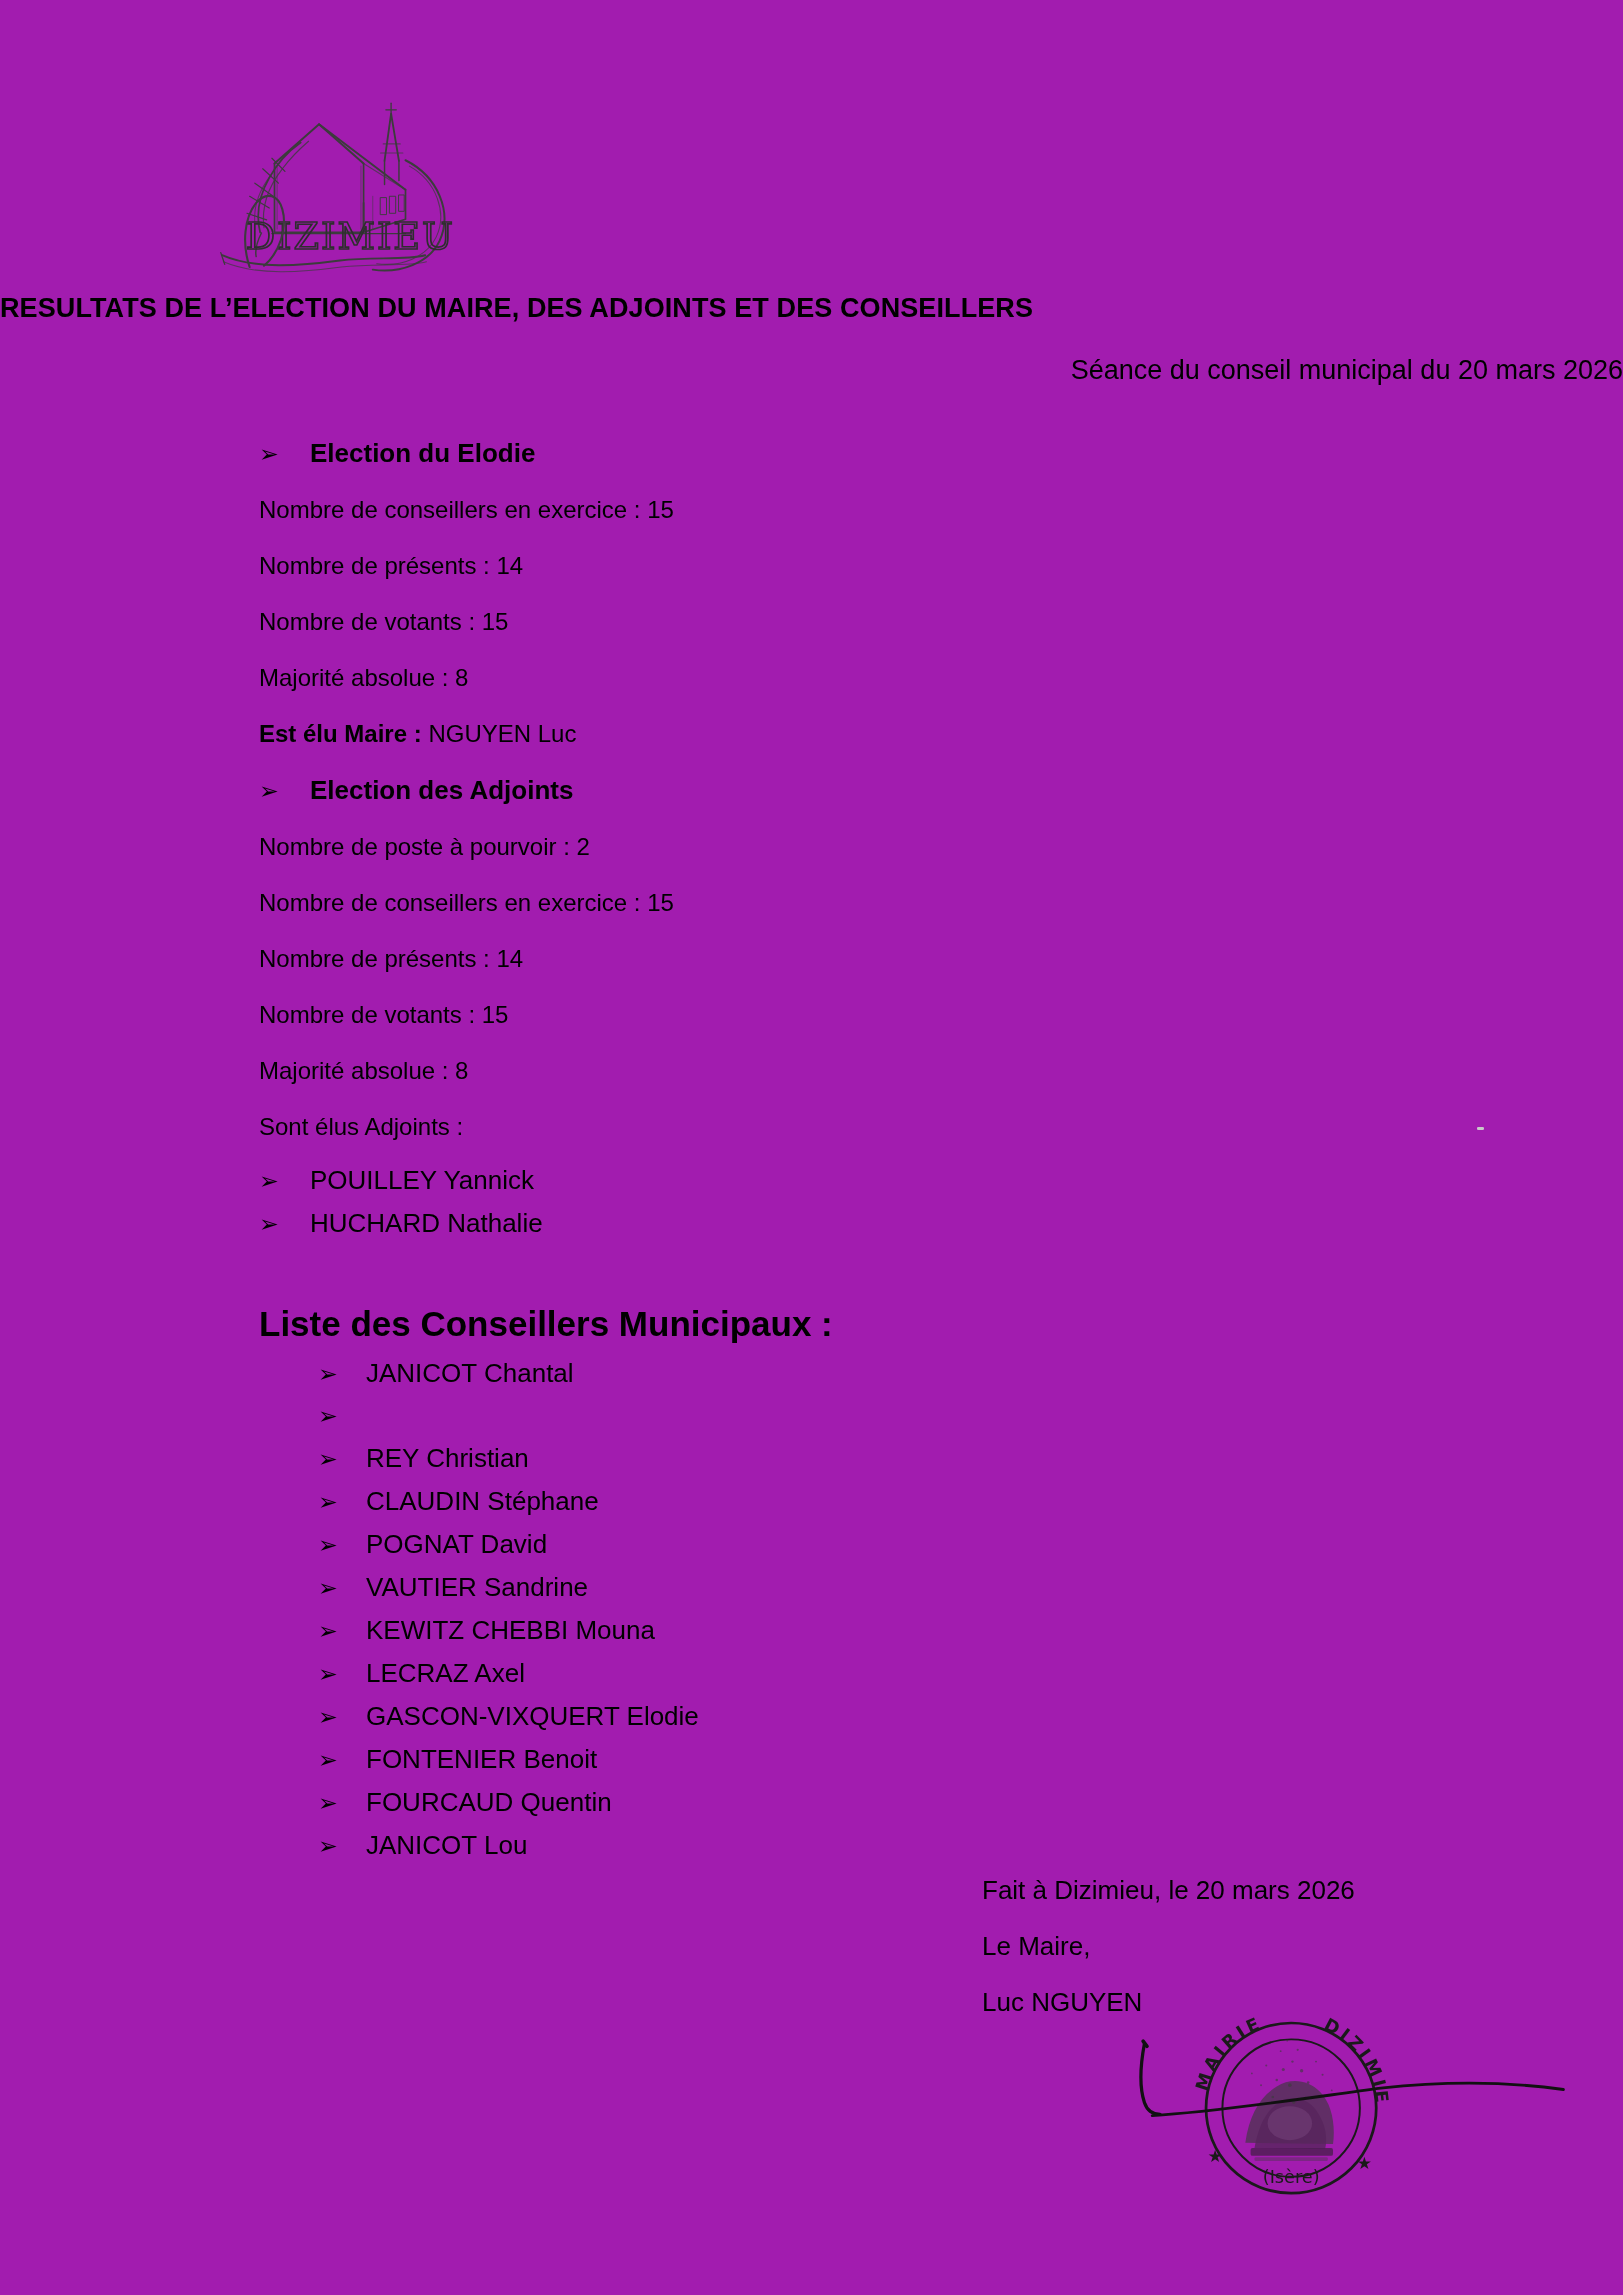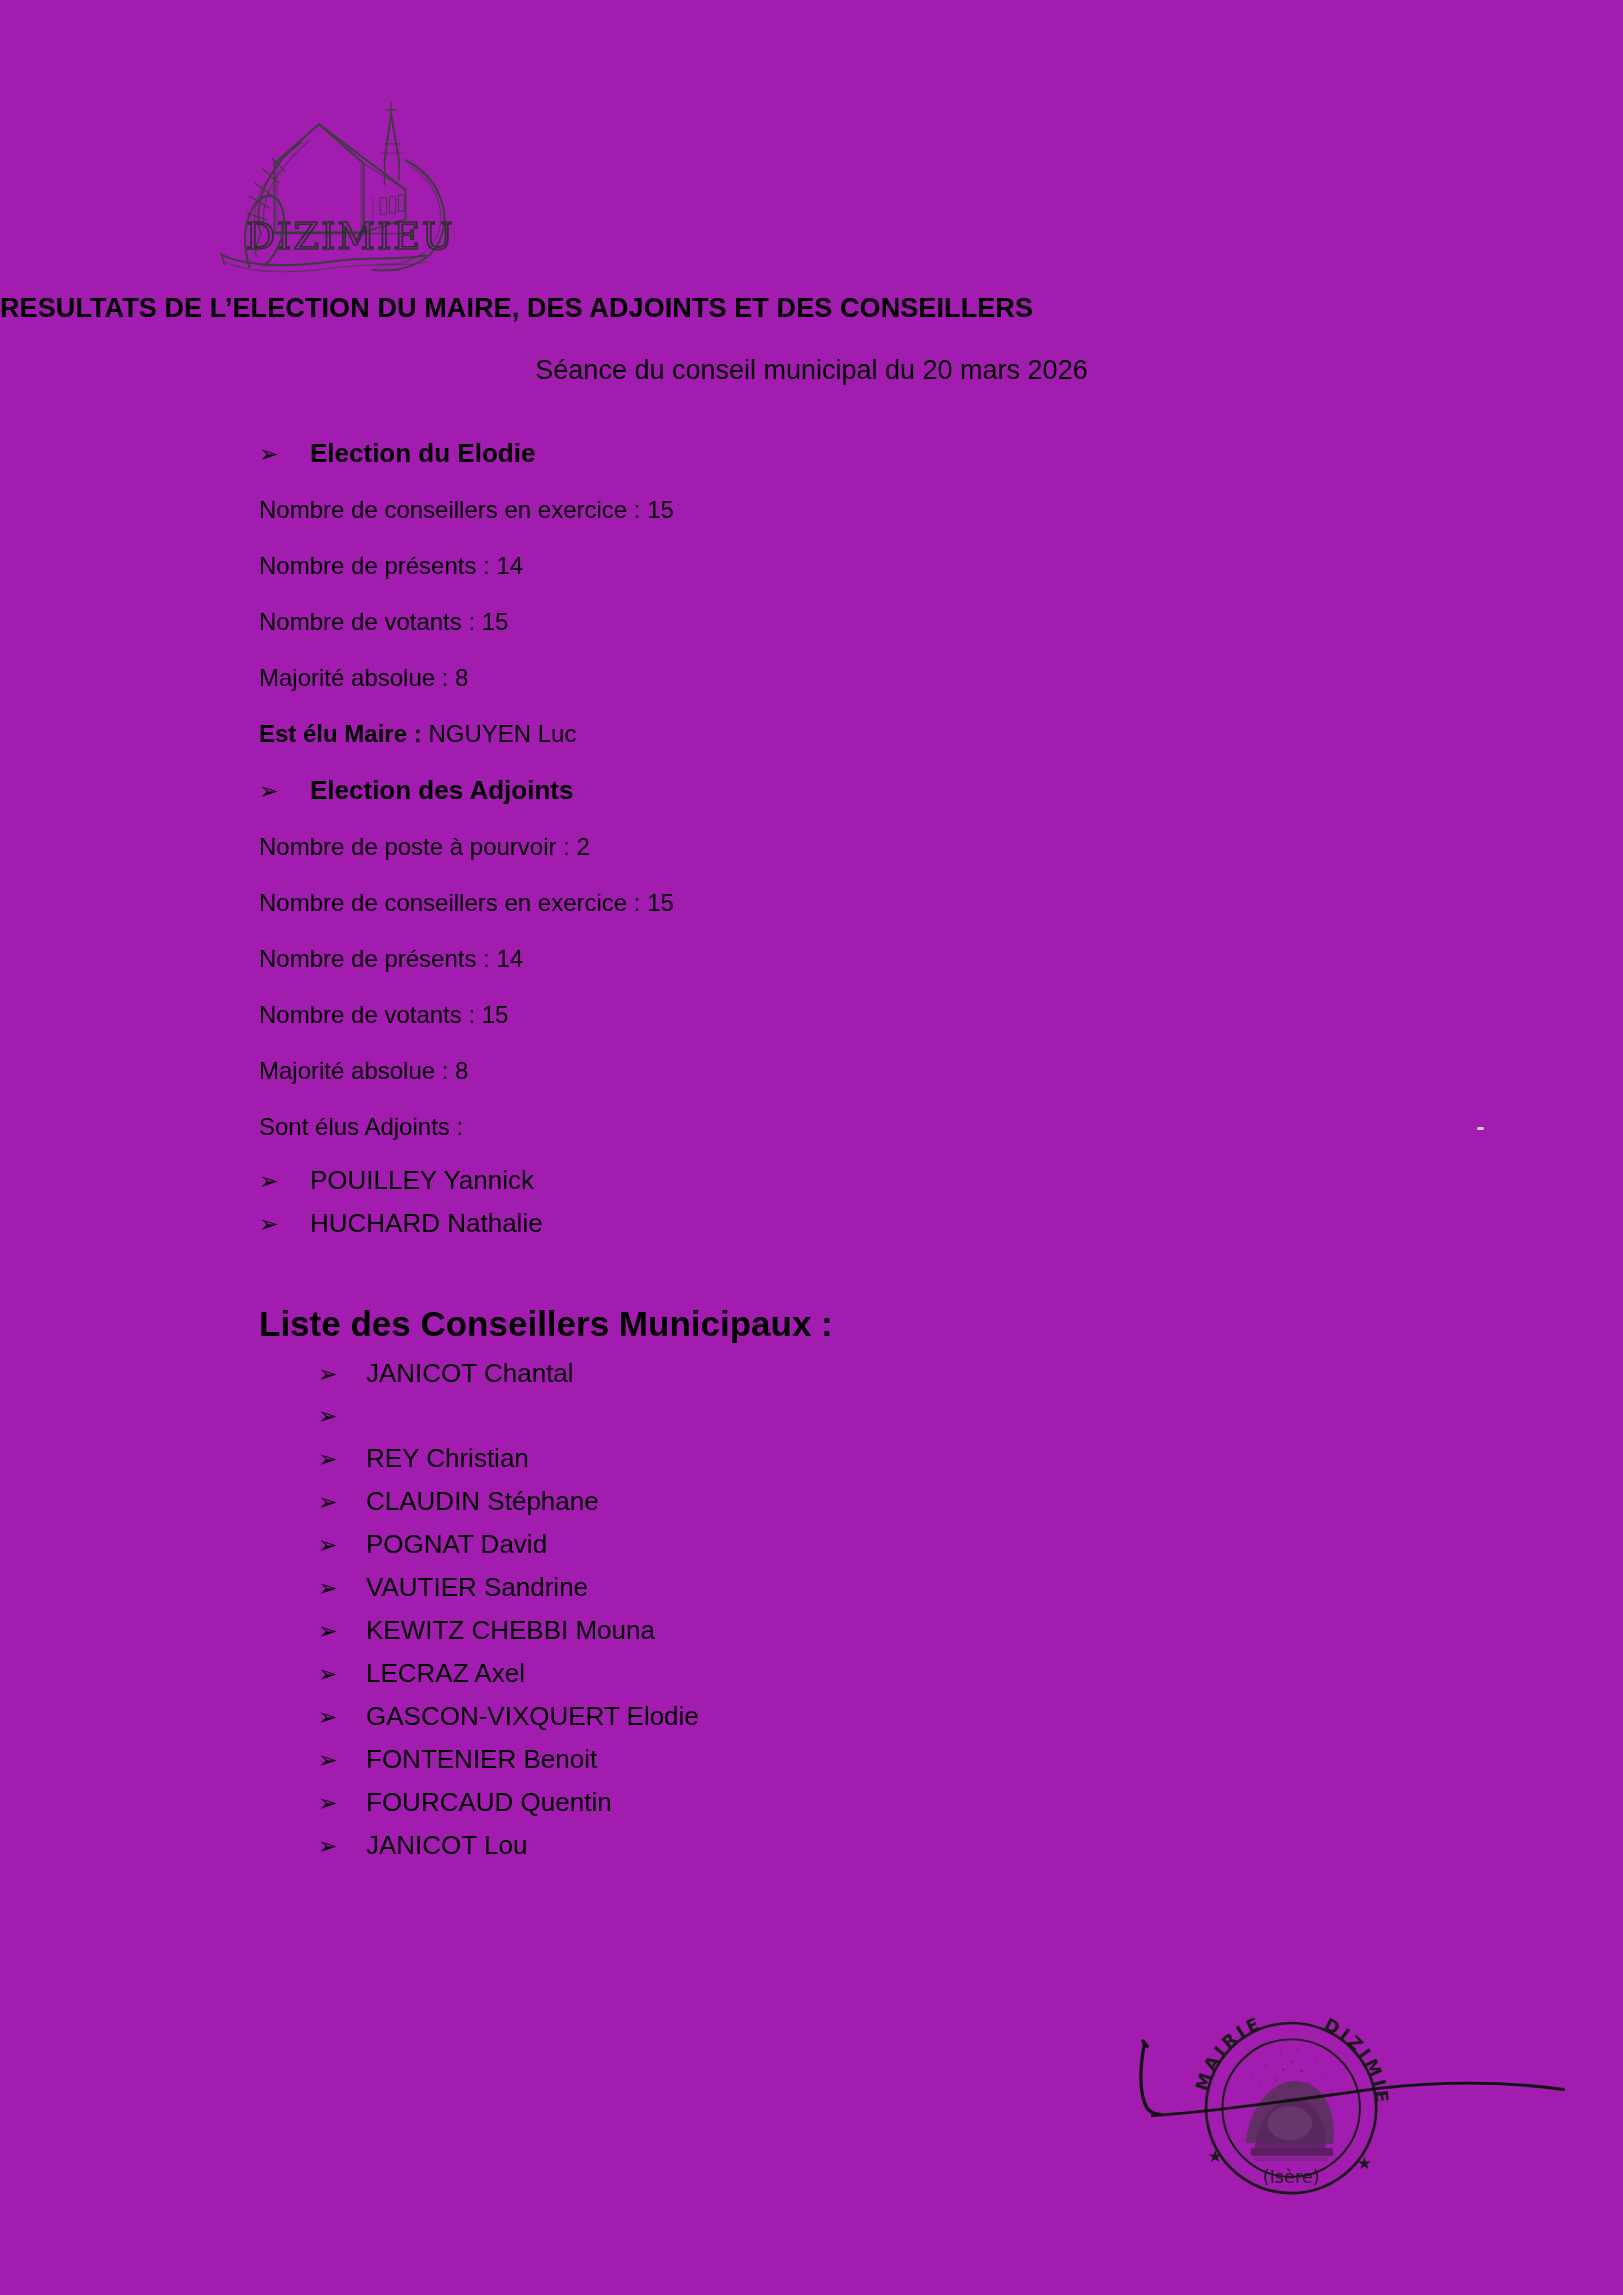--- a/index.html
+++ b/index.html
@@ -39,21 +39,21 @@
     font-size: 27px;
     font-weight: bold;
     letter-spacing: 0.1px;
     white-space: nowrap;
   }
   .doc-subtitle {
     position: absolute;
     left: 0;
     top: 355px;
     width: 1623px;
-    text-align: center;
+    text-align: right;
     font-size: 27px;
     font-weight: normal;
     white-space: nowrap;
   }
 
   
   .body-block {
     position: absolute;
     left: 259px;
     top: 425px;
@@ -323,20 +323,25 @@
       <div class="cons-row">
         <span class="bullet">➢</span>
         <span>JANICOT Lou</span>
       </div>
     </div>
 
   </div>
 
   <div class="speck"></div>
 
+  <div class="sign-block">
+    <div class="sign-line">Fait à Dizimieu, le 20 mars 2026</div>
+    <div class="sign-line">Le Maire,</div>
+    <div class="sign-line">Luc NGUYEN</div>
+  </div>
 
   <div class="stamp-wrap">
     <svg viewBox="0 0 400 330" xmlns="http://www.w3.org/2000/svg">
       <defs>
         <path id="arcTop" d="M 58 185 A 130 130 0 0 1 318 185"></path>
         <path id="arcBottom" d="M 78 185 A 110 110 0 0 0 298 185"></path>
       </defs>
 
       <circle cx="188" cy="185" r="130" fill="none" stroke="#1a1a1a" stroke-width="4.2"></circle>
 

